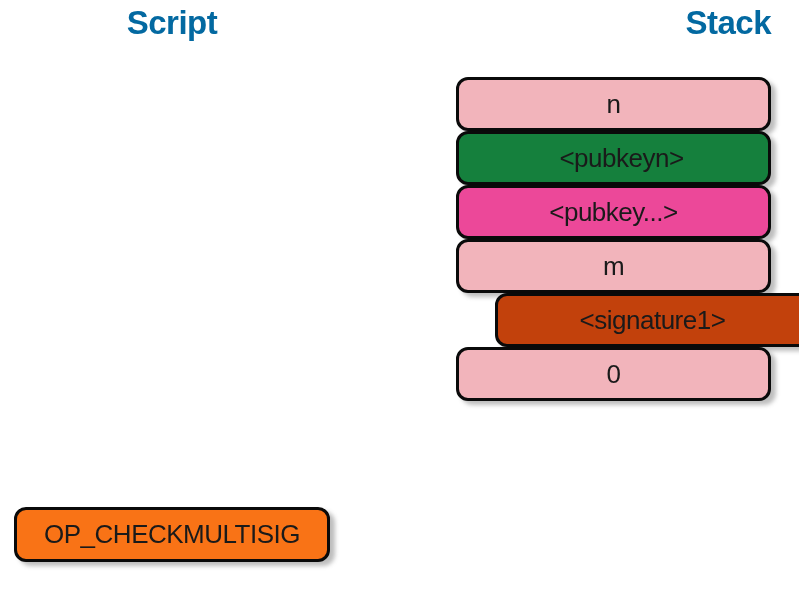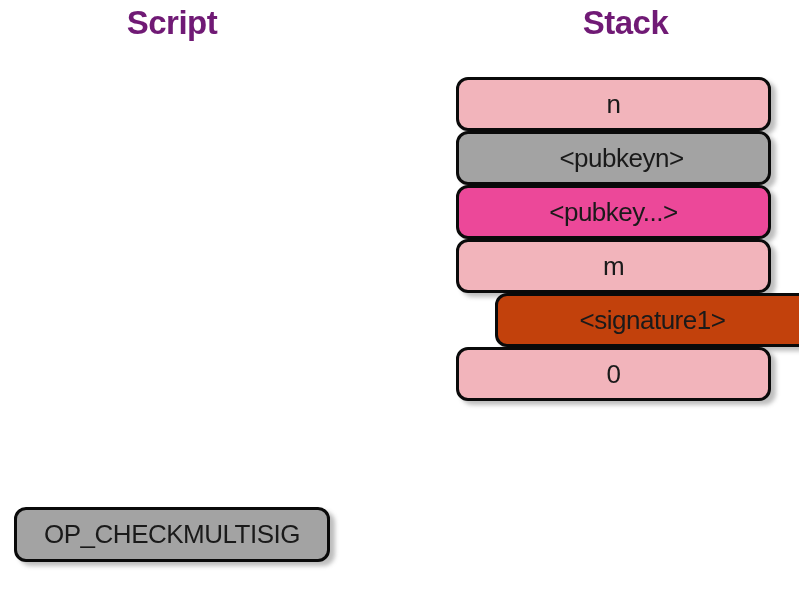--- a/index.html
+++ b/index.html
@@ -15,24 +15,24 @@
     font-family: "Liberation Sans", "DejaVu Sans", sans-serif;
     color: #1a1a1a;
   }
   .col-header {
     position: absolute;
     top: 4px;
     text-align: center;
     font-size: 33px;
     font-weight: bold;
     letter-spacing: -0.5px;
-    color: #701a75;
+    color: #0369a1;
   }
   #script-header { left: 14px;  width: 316px; }
-  #stack-header  { left: 468px; width: 315px; }
+  #stack-header  { left: 456px; width: 315px; text-align: right; }
 
   .stack-col {
     position: absolute;
     left: 456px;
     top: 77px;
     width: 315px;
     display: flex;
     flex-direction: column;
   }
   .box {
@@ -60,20 +60,20 @@
 </style>
 </head>
 <body>
 
 <div id="script-header" class="col-header">Script</div>
 
 <div id="stack-header" class="col-header">Stack</div>
 
 <div class="stack-col">
   <div class="box" style="background-color: rgb(242, 180, 187);">n</div>
-  <div class="box" style="background-color: #a3a3a3; padding-left: 16px;">&lt;pubkeyn&gt;</div>
+  <div class="box" style="background-color: #15803d; padding-left: 16px;">&lt;pubkeyn&gt;</div>
   <div class="box" style="background-color: #ec4899;">&lt;pubkey...&gt;</div>
   <div class="box" style="background-color: rgb(242, 180, 187);">m</div>
   <div class="box" style="background-color: #c2410c; margin-left: 39px;">&lt;signature1&gt;</div>
   <div class="box" style="background-color: rgb(242, 180, 187);">0</div>
 </div>
 
-<div class="box script-op" style="background-color: #a3a3a3;">OP_CHECKMULTISIG</div>
+<div class="box script-op" style="background-color: #f97316;">OP_CHECKMULTISIG</div>
 
 </body></html>

